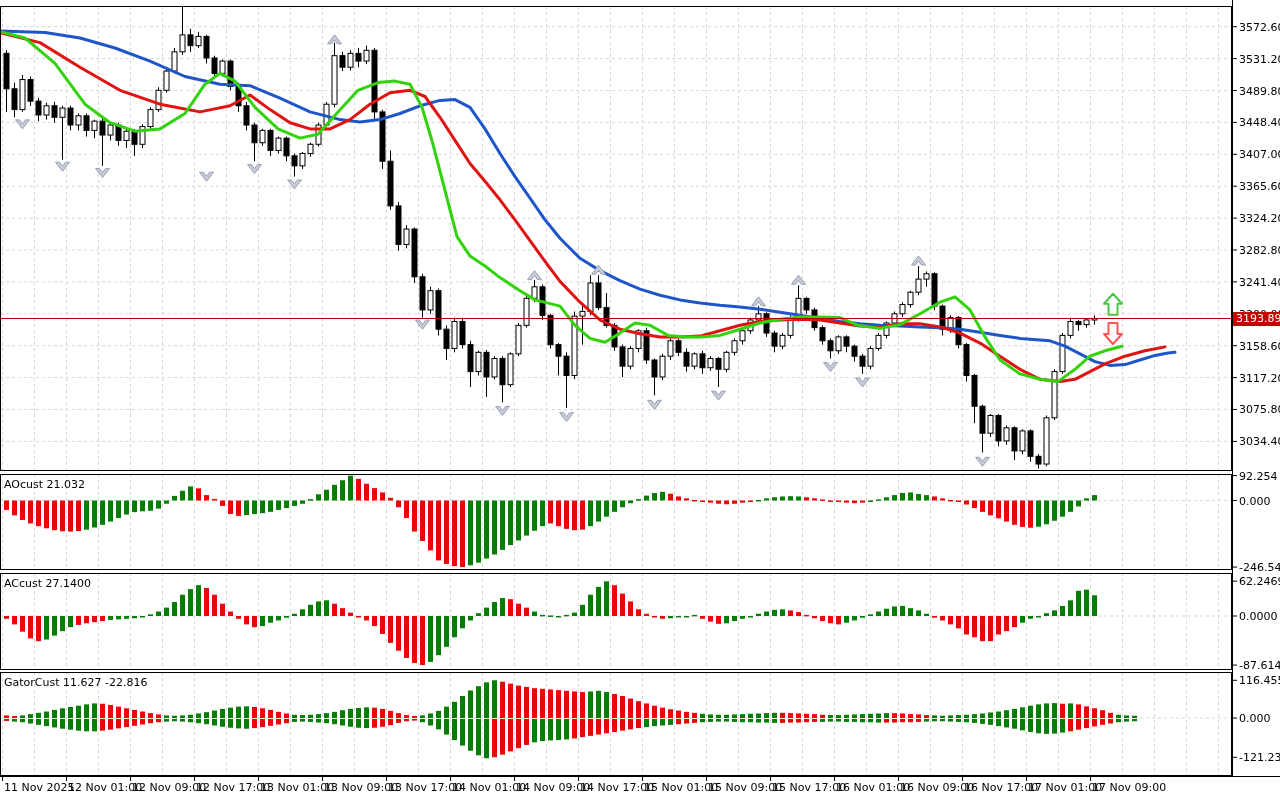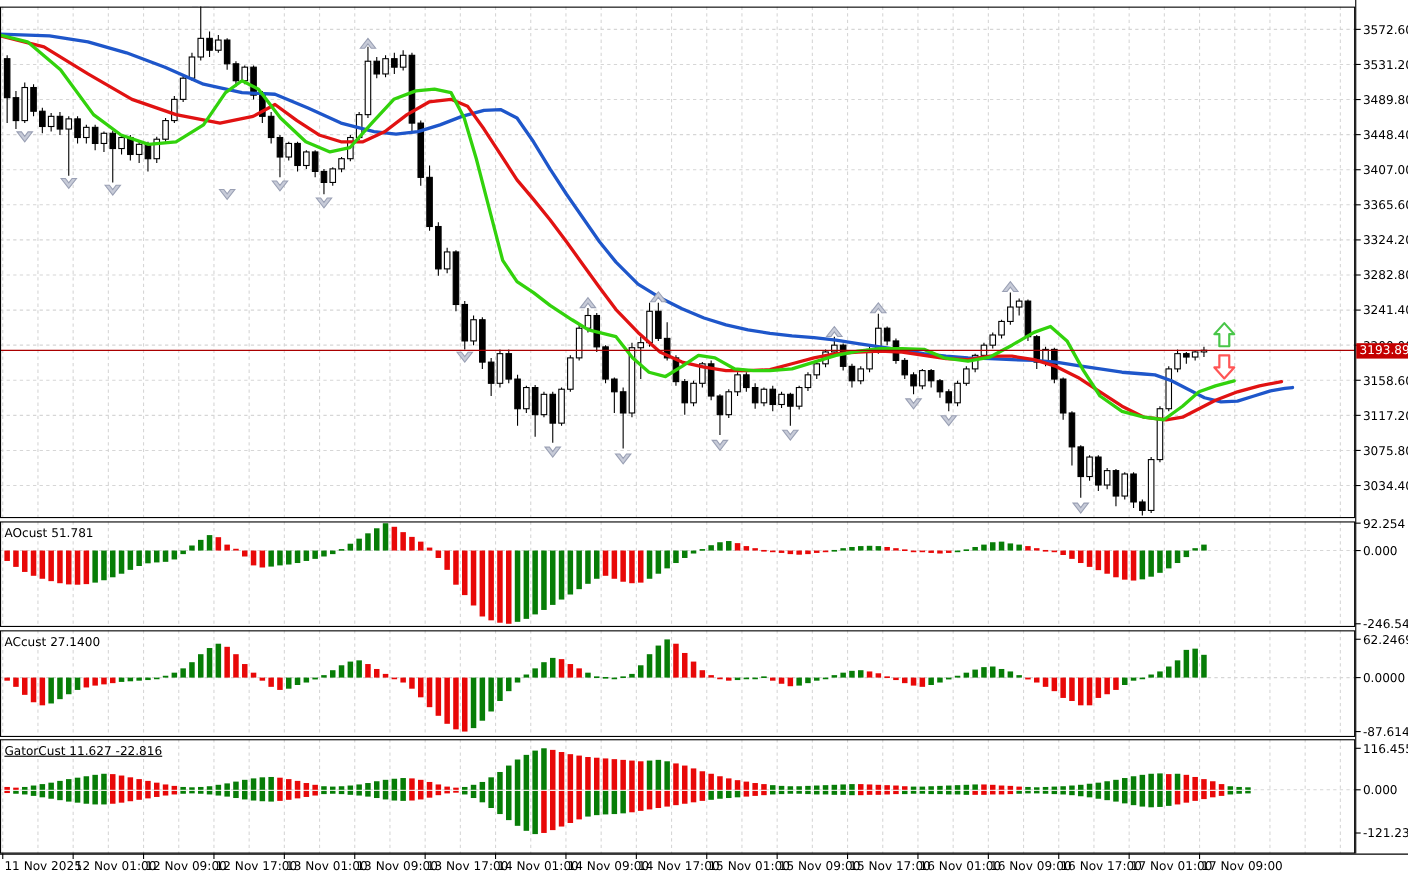--- a/index.html
+++ b/index.html
@@ -1430,17 +1430,17 @@
         <line x1="898.5" y1="776" x2="898.5" y2="781" stroke="#000000"></line>
         <text x="900" y="791" font-size="11" fill="#000">16 Nov 09:00</text>
         <line x1="962.5" y1="776" x2="962.5" y2="781" stroke="#000000"></line>
         <text x="964" y="791" font-size="11" fill="#000">16 Nov 17:00</text>
         <line x1="1026.5" y1="776" x2="1026.5" y2="781" stroke="#000000"></line>
         <text x="1028" y="791" font-size="11" fill="#000">17 Nov 01:00</text>
         <line x1="1090.5" y1="776" x2="1090.5" y2="781" stroke="#000000"></line>
         <text x="1092" y="791" font-size="11" fill="#000">17 Nov 09:00</text>
       </g>
     </svg>
-  <div class="pane-label" style="left:4px;top:478px;">AOcust 51.781</div>
+  <div class="pane-label" style="left:4px;top:478px;">AOcust 21.032</div>
   <div class="pane-label" style="left:4px;top:577px;text-align:right;">ACcust 27.1400</div>
-  <div class="pane-label" style="left:4px;top:676px;text-decoration:underline;">GatorCust 11.627 -22.816</div>
+  <div class="pane-label" style="left:4px;top:676px;">GatorCust 11.627 -22.816</div>
   <div id="badge">3193.89</div>
 </div>
 
 </body></html>

